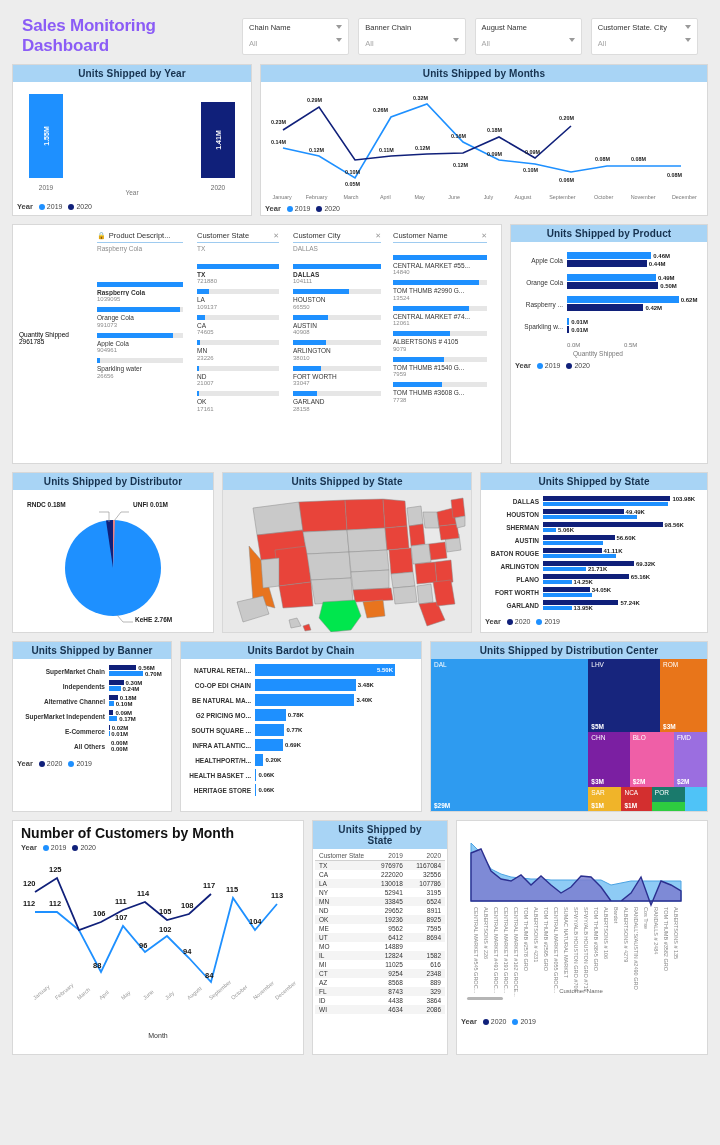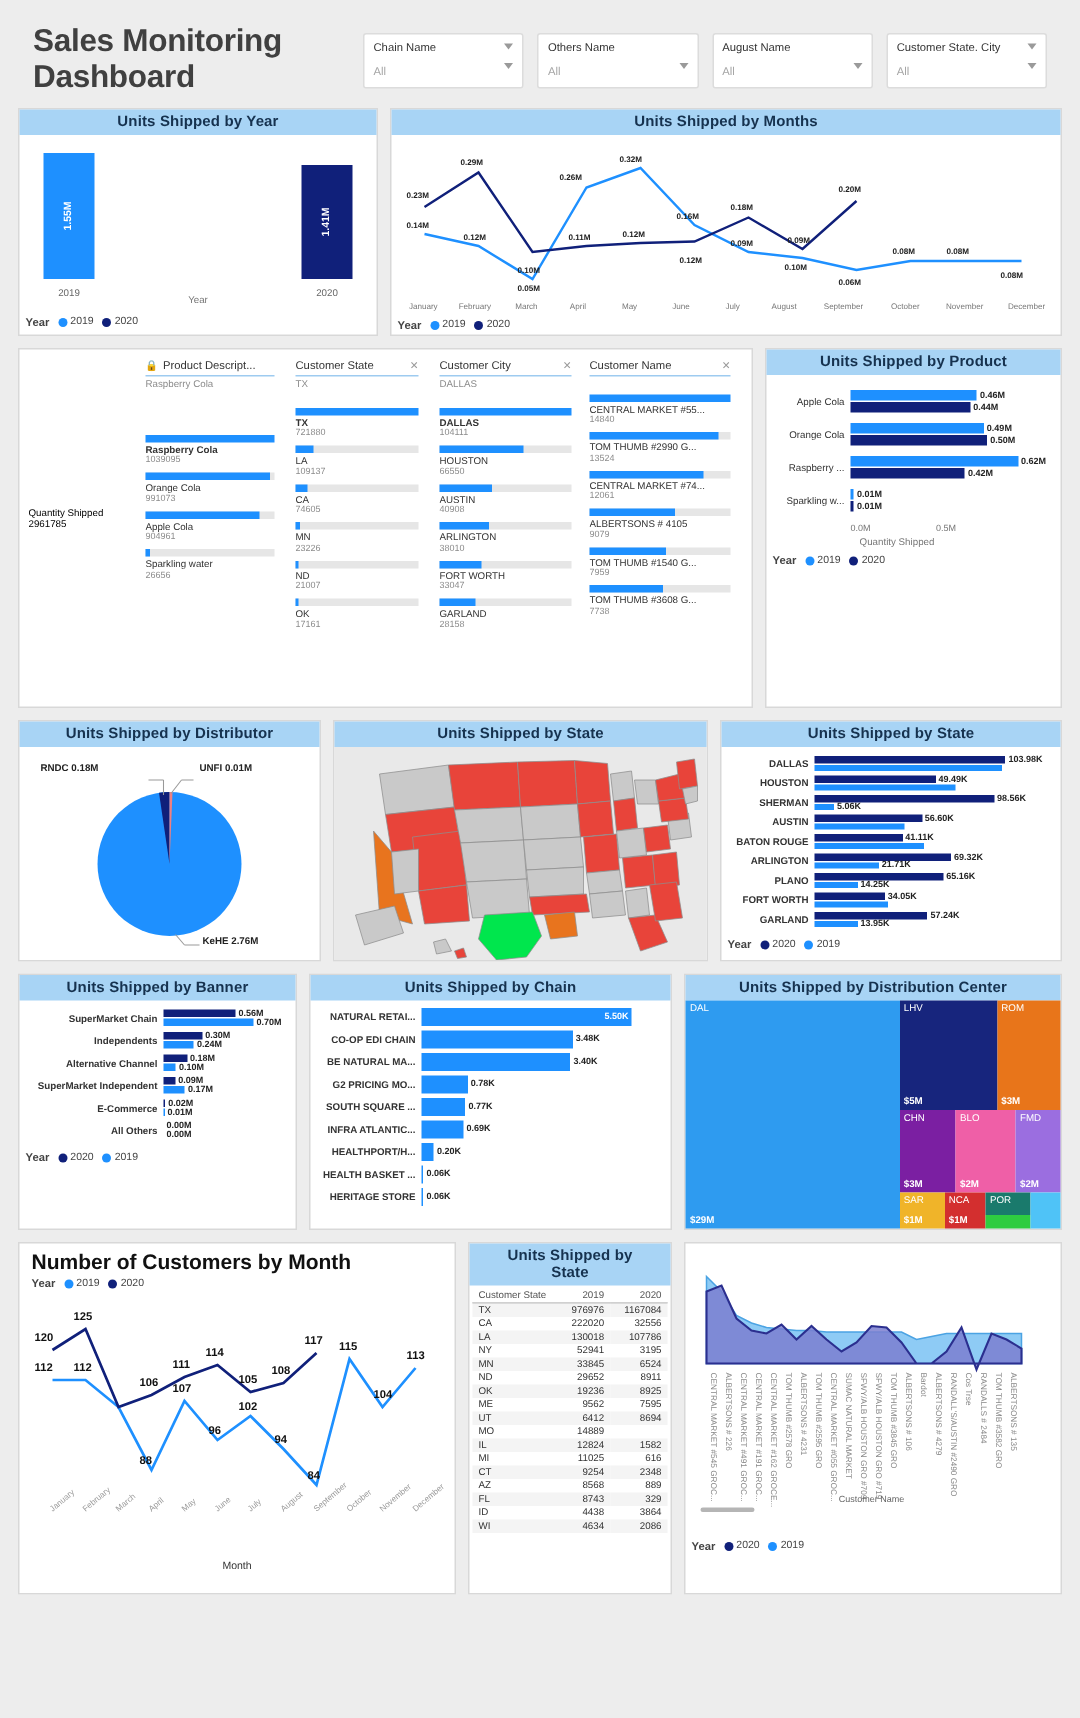--- a/index.html
+++ b/index.html
@@ -11,21 +11,21 @@
   .card { background:#fff; border:1px solid #d8d8d8; position:relative; }
   .card-title {
     background:#a8d4f5; color:#16324f; font-weight:bold; text-align:center;
     font-size:10px; padding:3px 12px; letter-spacing:.1px;
   }
   .card-title.plain { background:#fff; color:#333; font-weight:normal; font-size:9.5px;}
   .row { display:flex; gap:8px; margin-bottom:8px; }
 
   
   .header { display:flex; align-items:center; padding:6px 10px 8px 10px; gap:10px; }
-  .dash-title { font-size:21px; font-weight:bold; color:#404040; flex:0 0 210px; letter-spacing:-.2px;}
+  .dash-title { font-size:17px; font-weight:bold; color:#8b5cf6; flex:0 0 210px; letter-spacing:-.2px;}
   .slicers { display:flex; gap:9px; flex:1; }
   .slicer { background:#fff; border:1px solid #dcdcdc; border-radius:2px; width:100px; flex:1; padding:4px 6px 6px 6px; }
   .slicer-row { display:flex; justify-content:space-between; align-items:center; }
   .slicer-label { font-size:7.5px; color:#333; }
   .slicer-val { font-size:7.5px; color:#a5a5a5; margin-top:7px;text-align:right; }
   .chev { width:0;height:0;border-left:3px solid transparent;border-right:3px solid transparent;border-top:4px solid #9a9a9a; }
 
   
   .legend { display:flex; align-items:center; gap:6px; font-size:7px; color:#444; padding:2px 4px; }
   .legend b { font-weight:bold; font-size:7.5px; }
@@ -107,21 +107,21 @@
           <span class="slicer-label">Chain Name</span>
           <span class="chev"></span>
         </div>
         <div class="slicer-row">
           <span class="slicer-val">All</span>
           <span class="chev"></span>
         </div>
       </div>
       <div class="slicer">
         <div class="slicer-row">
-          <span class="slicer-label">Others Name</span>
+          <span class="slicer-label">Banner Chain</span>
         </div>
         <div class="slicer-row">
           <span class="slicer-val">All</span>
           <span class="chev"></span>
         </div>
       </div>
       <div class="slicer">
         <div class="slicer-row">
           <span class="slicer-label">August Name</span>
         </div>
@@ -719,21 +719,21 @@
           </span>
         <span class="it">
             <i class="dot" style="background:#1e90ff"></i>
           <span>2019</span>
           </span>
       </div>
     </div>
   </div>
 
   <div class="row">
-    <div class="card" style="width:186px;">
+    <div class="card" style="width:160px;">
       <div class="card-title">Units Shipped by Banner</div>
       <div style="padding:6px 28px 2px 2px;">
         <div class="hbar-row" style="margin-bottom:3px">
             <div class="hbar-lab" style="width:94px">SuperMarket Chain</div>
           <div class="hbar-track">
               <div class="hbar" style="height:5px">
                 <i style="width:80%;background:#10207a"></i>
                 <span style="left:80%">0.56M</span>
               </div>
           <div class="hbar" style="height:5px">
@@ -815,21 +815,21 @@
           <span>2020</span>
           </span>
         <span class="it">
             <i class="dot" style="background:#1e90ff"></i>
           <span>2019</span>
           </span>
       </div>
     </div>
 
     <div class="card" style="width:242px;">
-      <div class="card-title">Units Shipped by Chain</div>
+      <div class="card-title">Units Bardot by Chain</div>
       <div style="padding:5px 26px 4px 2px;">
         <div class="hbar-row" style="margin-bottom:2px">
             <div class="hbar-lab" style="width:72px">NATURAL RETAI...</div>
           <div class="hbar-track">
               <div class="hbar" style="height:12px">
                 <i style="width:100%;background:#1e90ff"></i>
                 <span style="left:auto;right:2px;color:#fff">5.50K</span>
               </div>
             </div>
           </div>

